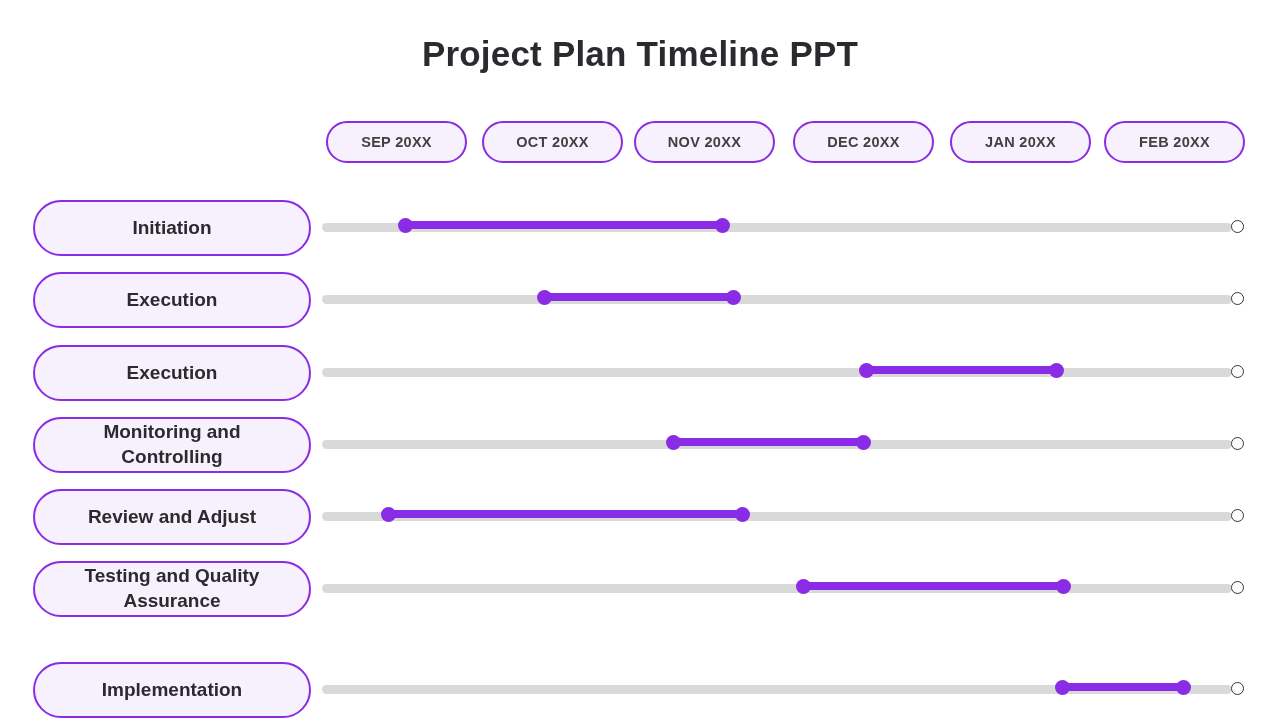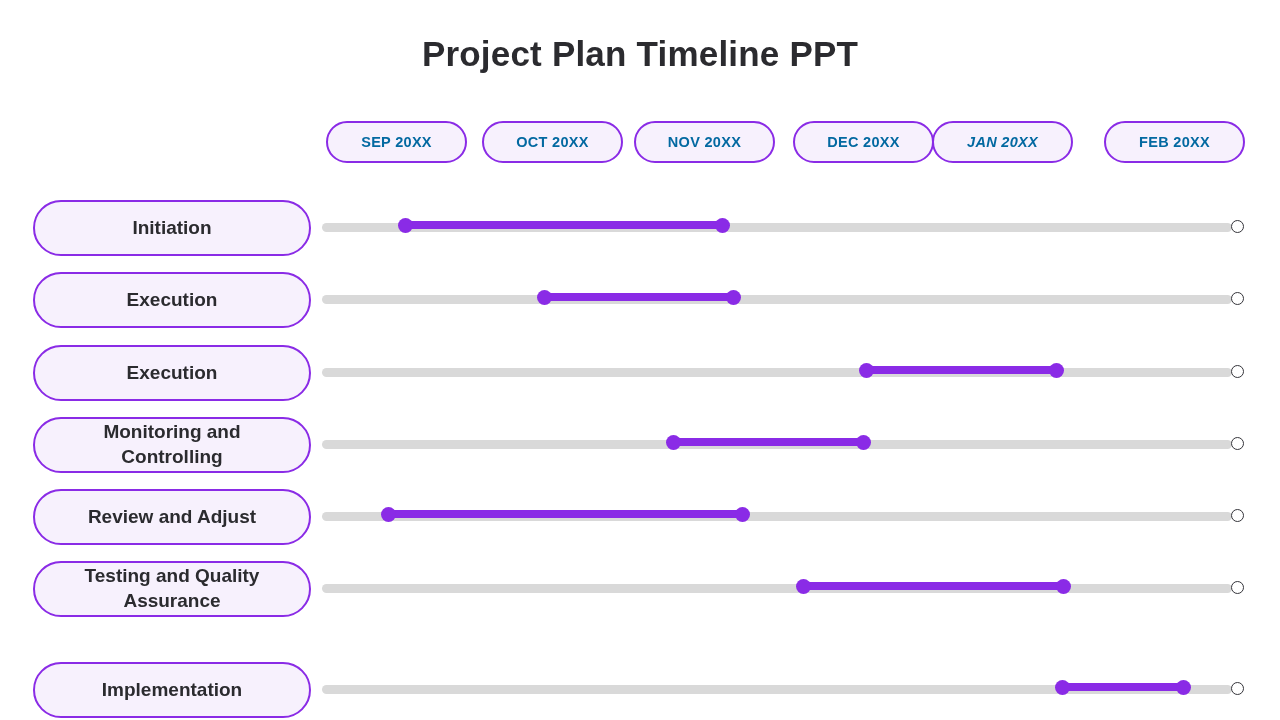--- a/index.html
+++ b/index.html
@@ -51,21 +51,21 @@
     border-radius: 21px;
     background: #f7f1fd;
     display: flex;
     align-items: center;
     justify-content: center;
     box-sizing: border-box;
   }
   .month-pill span {
     font-size: 14.5px;
     font-weight: bold;
-    color: #0369a1;
+    color: #404040;
     letter-spacing: 0.3px;
     white-space: nowrap;
   }
 
   
   .row {
     position: absolute;
     left: 0;
     width: 1280px;
     height: 56px;
@@ -144,21 +144,21 @@
     </div>
     <div class="month-pill" style="left:160px;width:141px;">
       <span>OCT 20XX</span>
     </div>
     <div class="month-pill" style="left:312px;width:141px;">
       <span>NOV 20XX</span>
     </div>
     <div class="month-pill" style="left:471px;width:141px;">
       <span>DEC 20XX</span>
     </div>
-    <div class="month-pill" style="left:610px;width:141px;font-style:italic;">
+    <div class="month-pill" style="left:628px;width:141px;">
       <span>JAN 20XX</span>
     </div>
     <div class="month-pill" style="left:782px;width:141px;">
       <span>FEB 20XX</span>
     </div>
   </div>
 
   <div class="row" style="top:200px;">
     <div class="label-pill">
       <span>Initiation</span>

